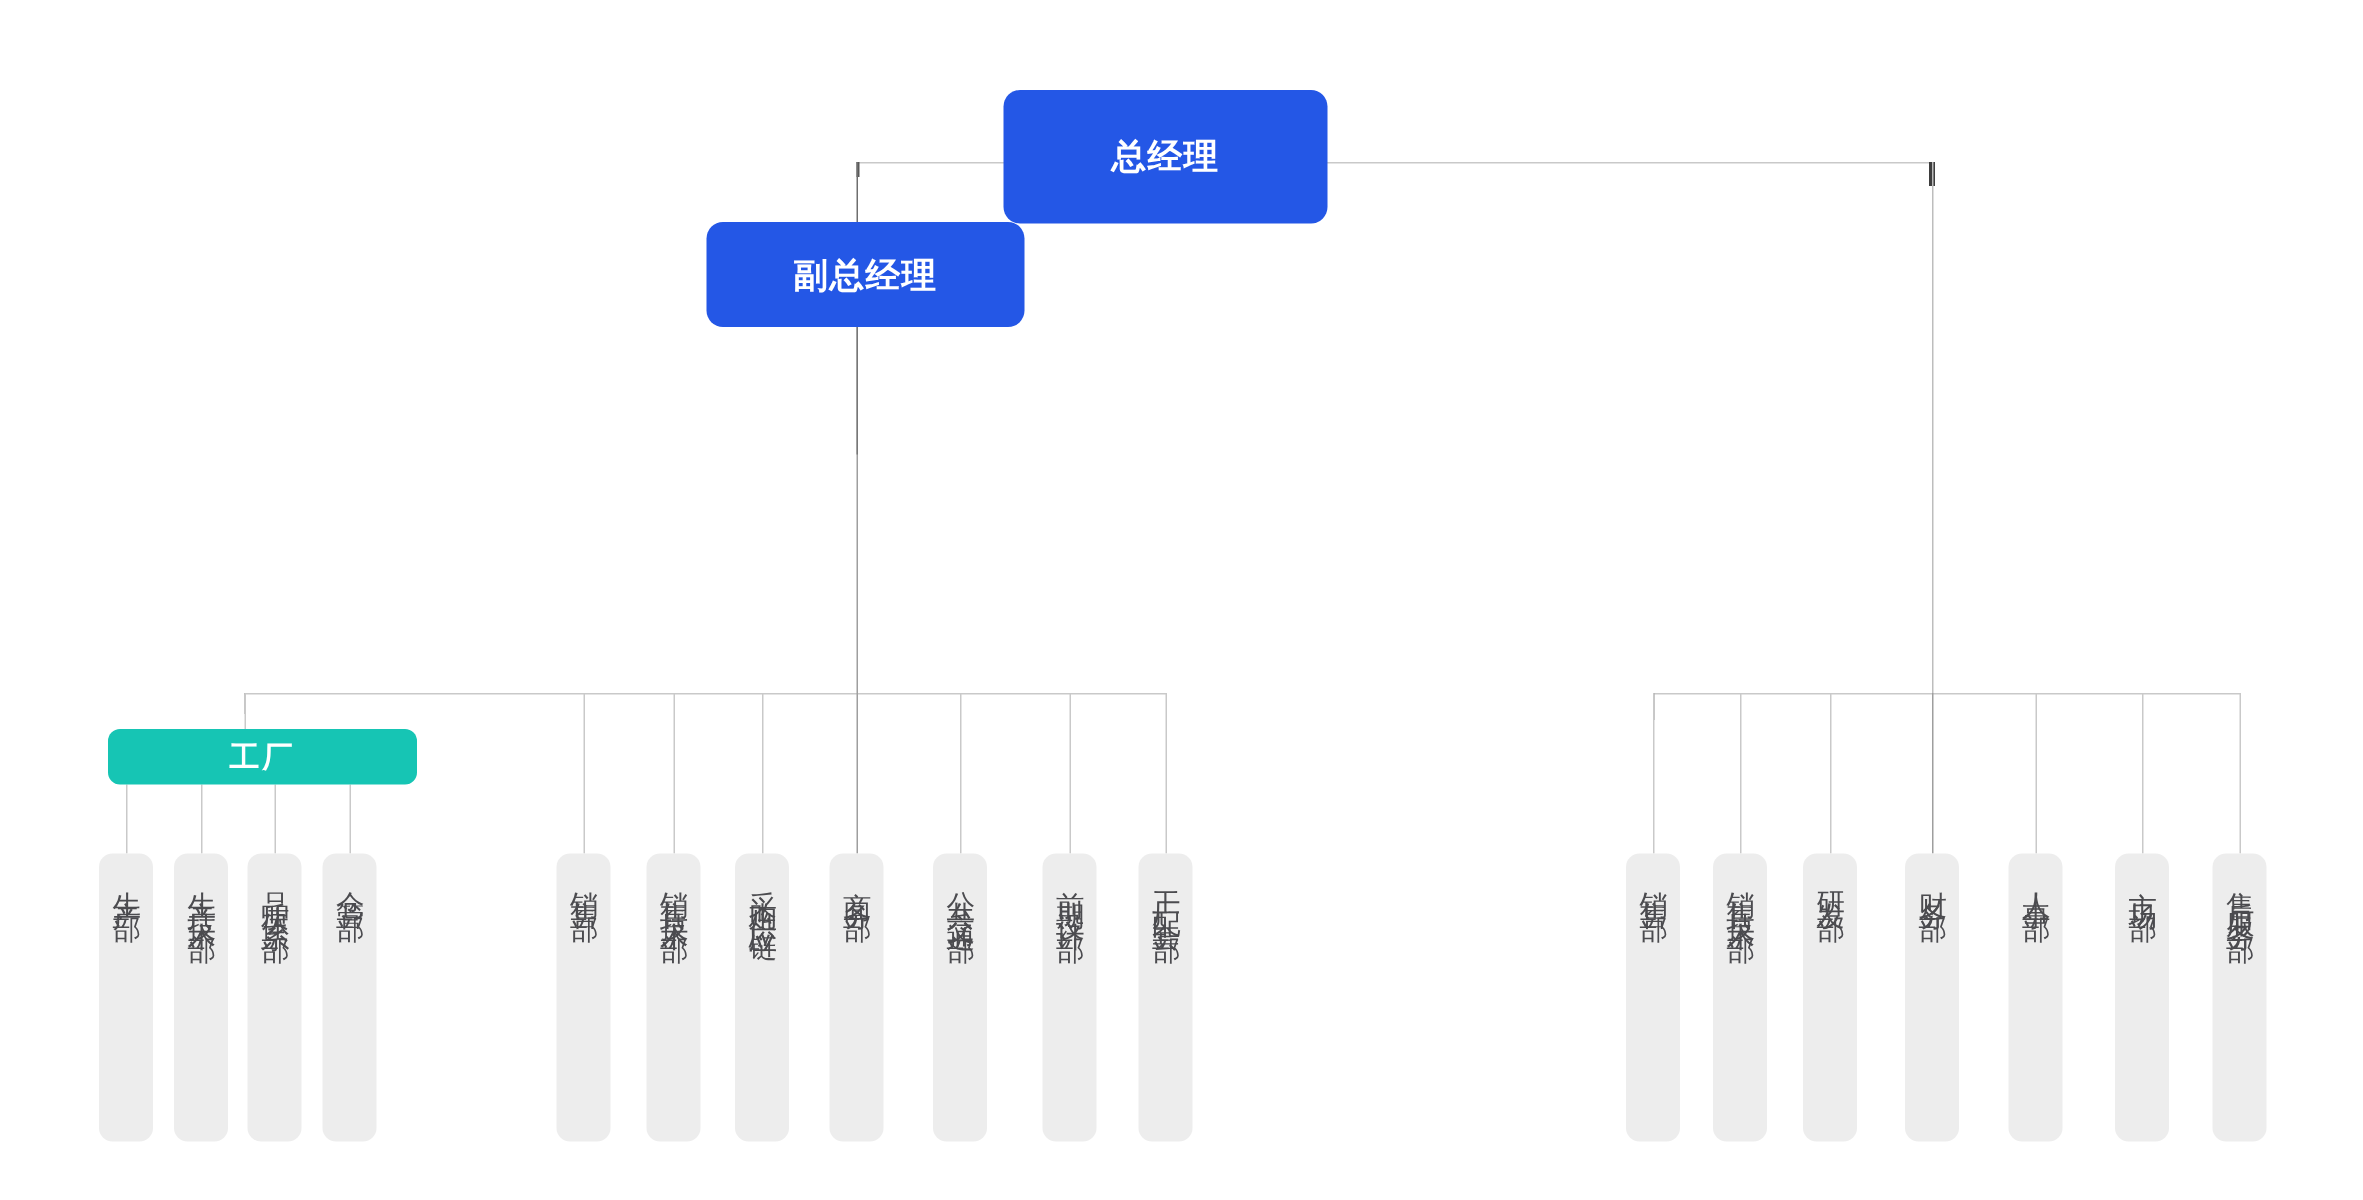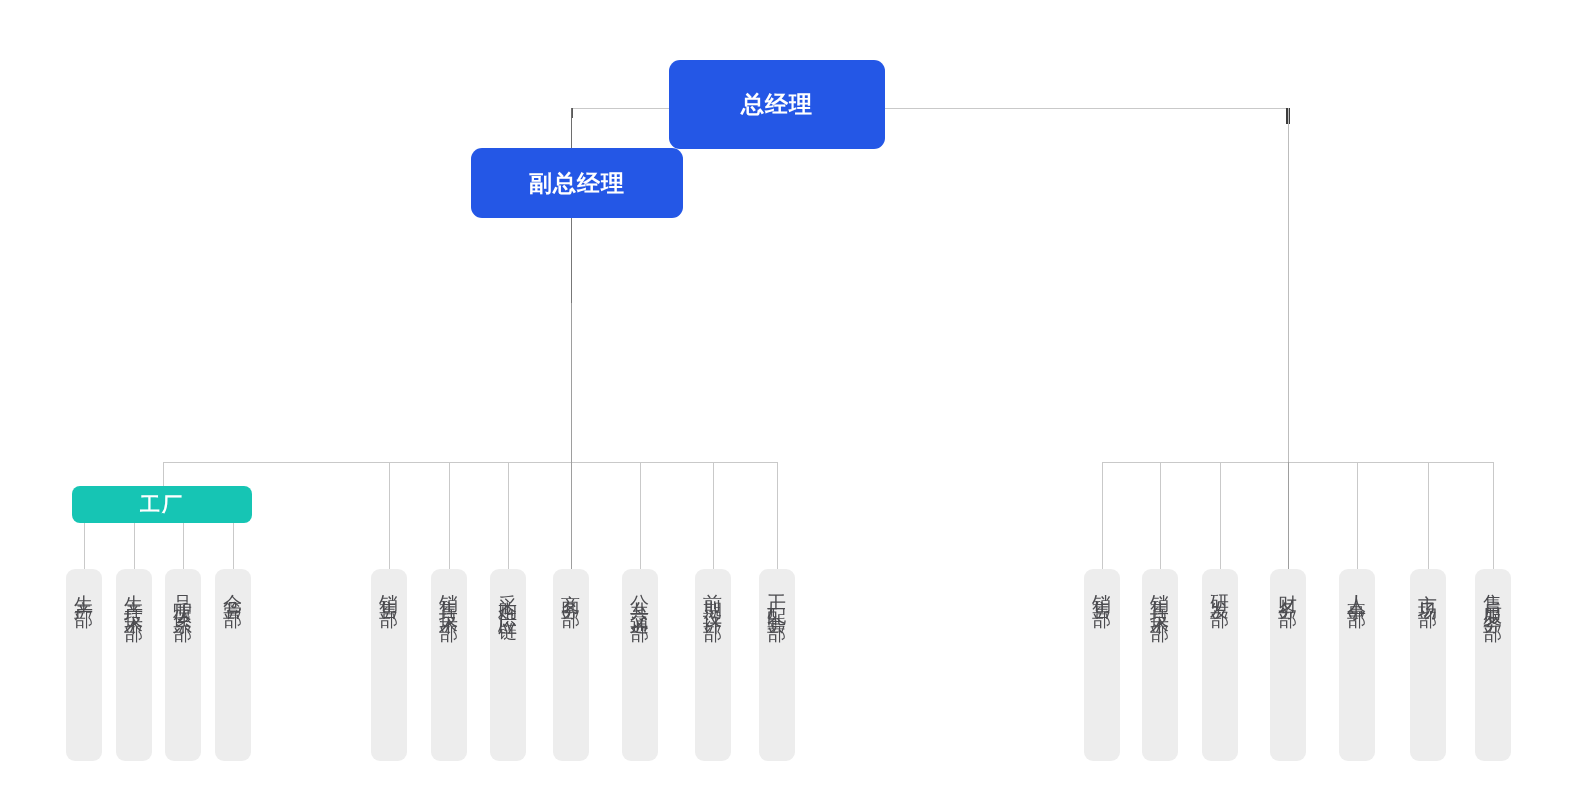--- a/index.html
+++ b/index.html
@@ -113,21 +113,21 @@
   <div class="line" style="left:1493px; top:462px; width:1px; height:107px;"></div>
 
   <div class="node node-blue" style="left:669px; top:12px; width:216px; height:89px;margin-top:48px;">
     <span>总经理</span>
   </div>
 
   <div class="node node-blue" style="left:471px; top:148px; width:212px; height:70px;">
     <span>副总经理</span>
   </div>
 
-  <div class="node node-teal" style="left:72px; top:486px; width:180px; height:37px;">
+  <div class="node node-teal" style="left:72px; top:486px; width:206px; height:37px;">
     <span>工厂</span>
   </div>
 
   <div class="leaf" style="left:66px;">
     <span>生产部</span>
   </div>
   <div class="leaf" style="left:116px;">
     <span>生产技术部</span>
   </div>
   <div class="leaf" style="left:165px;">

